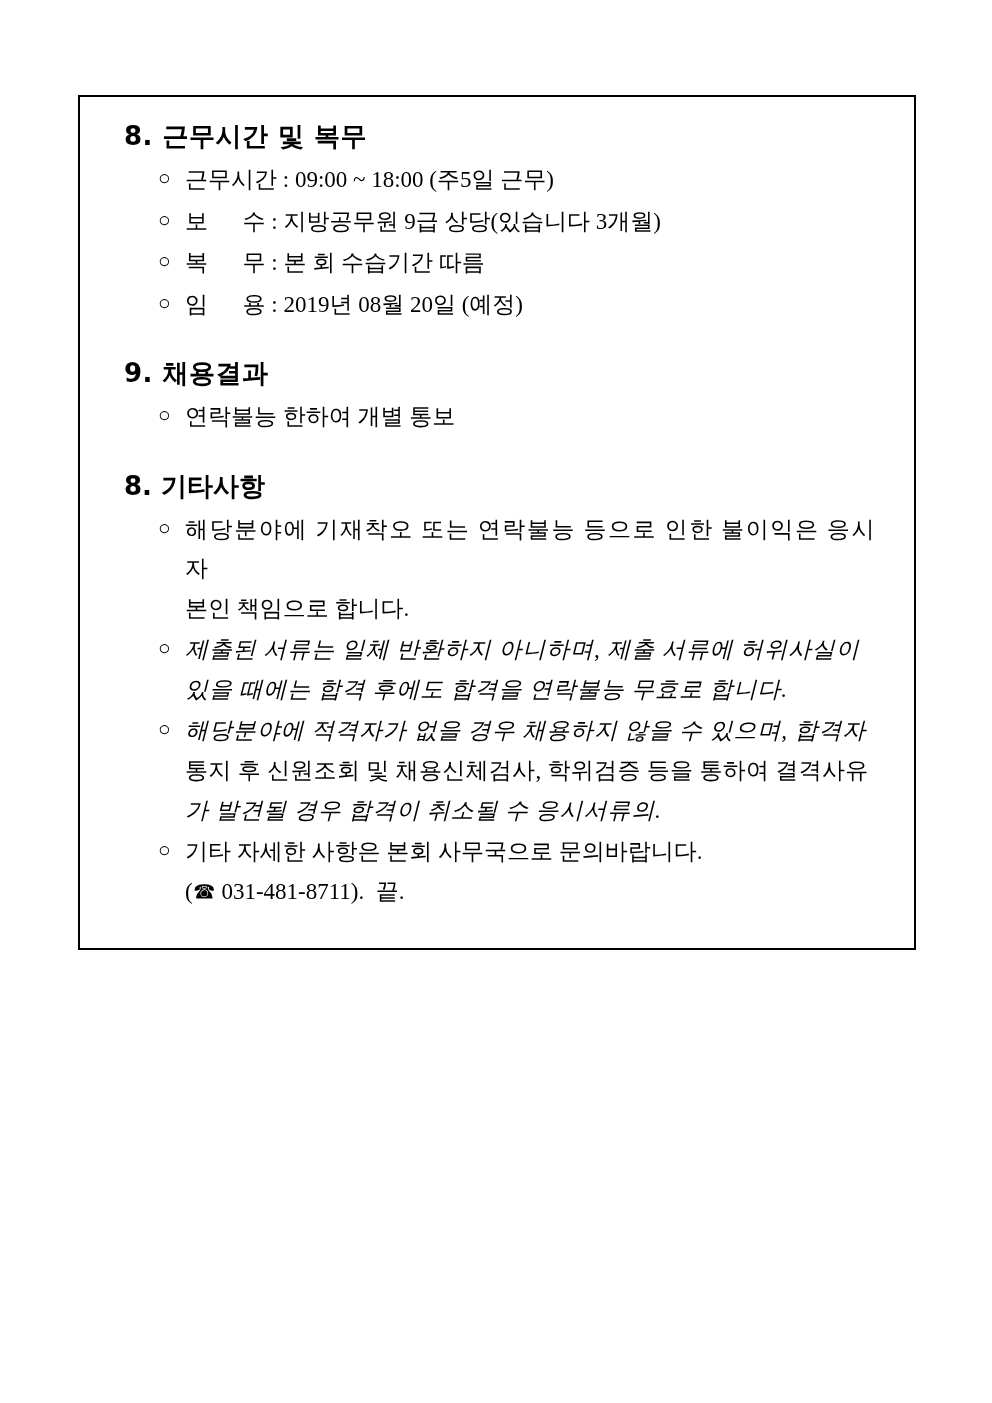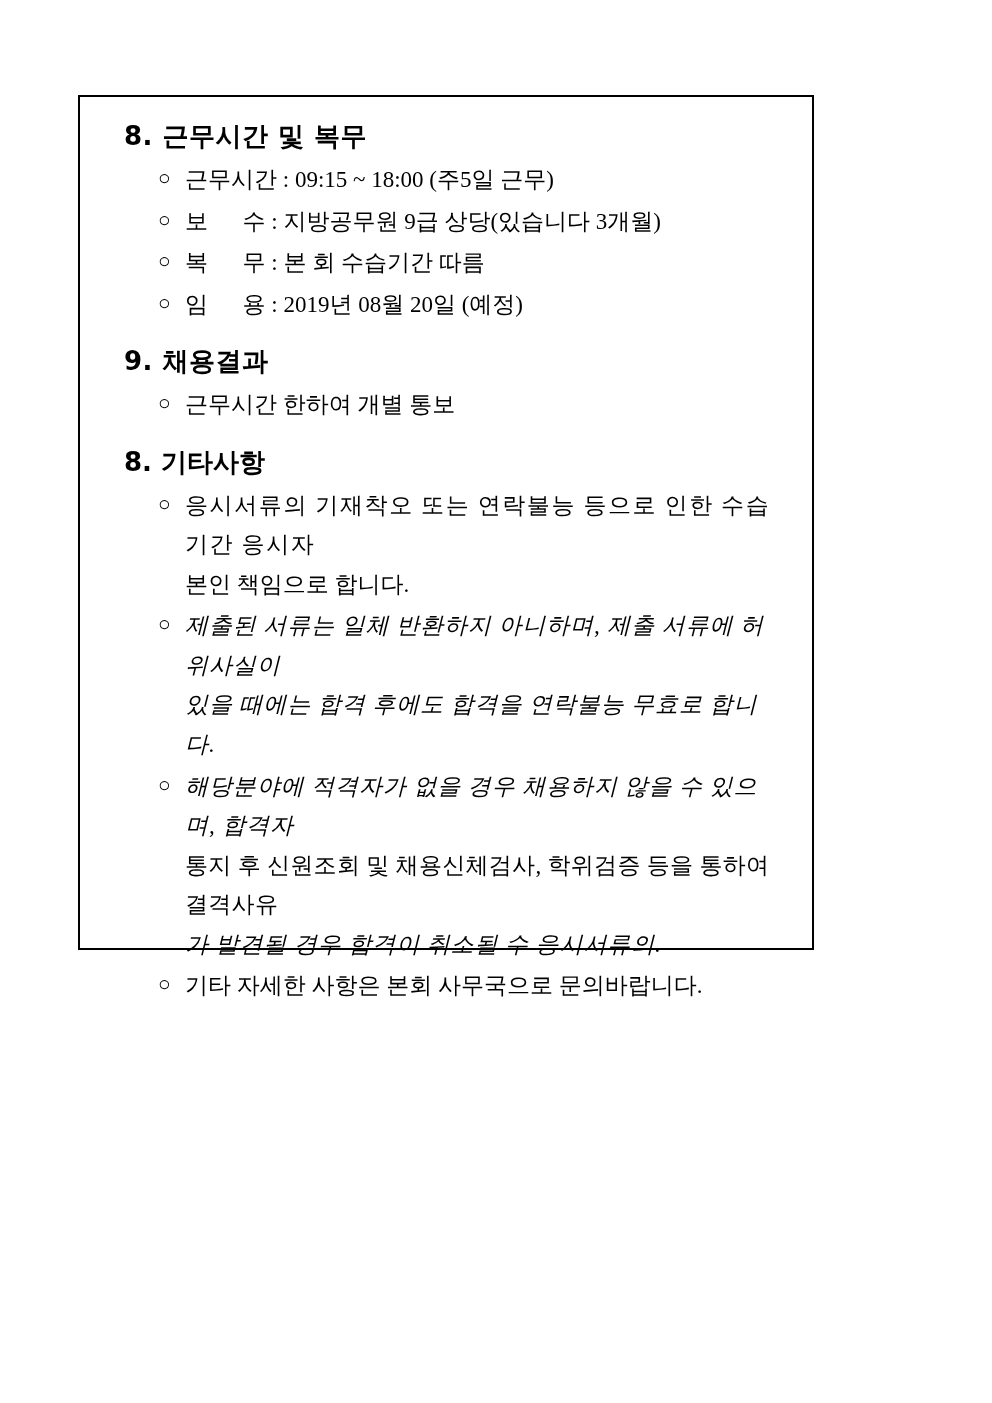--- a/index.html
+++ b/index.html
@@ -22,21 +22,21 @@
     top: 0;
     width: 992px;
     height: 1403px;
     background: #ffffff;
   }
 
   .doc-box {
     position: absolute;
     left: 78px;
     top: 95px;
-    width: 736px;
+    width: 838px;
     height: 855px;
     border: 2px solid #000000;
     box-sizing: border-box;
     padding: 22px 30px 17px 30px;
   }
 
   .section {
     margin: 0 0 6px 0;
   }
 
@@ -48,21 +48,21 @@
     margin: 0 0 6px 0;
     padding-left: 14px;
     white-space: pre;
   }
 
   .section-title.tight {
     letter-spacing: 0px;
   }
 
   .gap-before {
-    margin-top: 20px;
+    margin-top: 32px;
   }
 
   .bullet-list {
     list-style: none;
     margin: 0;
     padding: 0 0 0 48px;
   }
 
   .bullet-item {
     display: flex;
@@ -104,21 +104,21 @@
 
 <div class="page">
   <div class="doc-box">
 
     <div class="section">
       <div class="section-title">8. 근무시간 및 복무</div>
       <ul class="bullet-list">
         <li class="bullet-item">
           <span class="bullet-mark">○</span>
           <span class="bullet-body">
-            <span class="line">근무시간 : 09:15 ~ 18:00 (주5일 근무)</span>
+            <span class="line">근무시간 : 09:00 ~ 18:00 (주5일 근무)</span>
           </span>
         </li>
         <li class="bullet-item">
           <span class="bullet-mark">○</span>
           <span class="bullet-body">
             <span class="line">보      수 : 지방공무원 9급 상당(있습니다 3개월)</span>
           </span>
         </li>
         <li class="bullet-item">
           <span class="bullet-mark">○</span>
@@ -134,33 +134,33 @@
         </li>
       </ul>
     </div>
 
     <div class="section gap-before">
       <div class="section-title">9. 채용결과</div>
       <ul class="bullet-list">
         <li class="bullet-item">
           <span class="bullet-mark">○</span>
           <span class="bullet-body">
-            <span class="line">근무시간 한하여 개별 통보</span>
+            <span class="line">연락불능 한하여 개별 통보</span>
           </span>
         </li>
       </ul>
     </div>
 
     <div class="section gap-before">
       <div class="section-title tight">8. 기타사항</div>
       <ul class="bullet-list">
         <li class="bullet-item">
           <span class="bullet-mark">○</span>
           <span class="bullet-body">
-            <span class="line wide2">응시서류의 기재착오 또는 연락불능 등으로 인한 수습기간 응시자</span>
+            <span class="line wide2">해당분야에 기재착오 또는 연락불능 등으로 인한 불이익은 응시자</span>
             <span class="line">본인 책임으로 합니다.</span>
           </span>
         </li>
         <li class="bullet-item">
           <span class="bullet-mark">○</span>
           <span class="bullet-body">
             <span class="line wide1">제출된 서류는 일체 반환하지 아니하며, 제출 서류에 허위사실이</span>
             <span class="line wide1">있을 때에는 합격 후에도 합격을 연락불능 무효로 합니다.</span>
           </span>
         </li>
@@ -169,19 +169,20 @@
           <span class="bullet-body">
             <span class="line wide1">해당분야에 적격자가 없을 경우 채용하지 않을 수 있으며, 합격자</span>
             <span class="line wide3">통지 후 신원조회 및 채용신체검사, 학위검증 등을 통하여 결격사유</span>
             <span class="line wide1">가 발견될 경우 합격이 취소될 수 응시서류의.</span>
           </span>
         </li>
         <li class="bullet-item">
           <span class="bullet-mark">○</span>
           <span class="bullet-body">
             <span class="line">기타 자세한 사항은 본회 사무국으로 문의바랍니다.</span>
+            <span class="line phone-line">(☎ 031-481-8711).  끝.</span>
           </span>
         </li>
       </ul>
     </div>
 
   </div>
 </div>
 
 </body></html>

